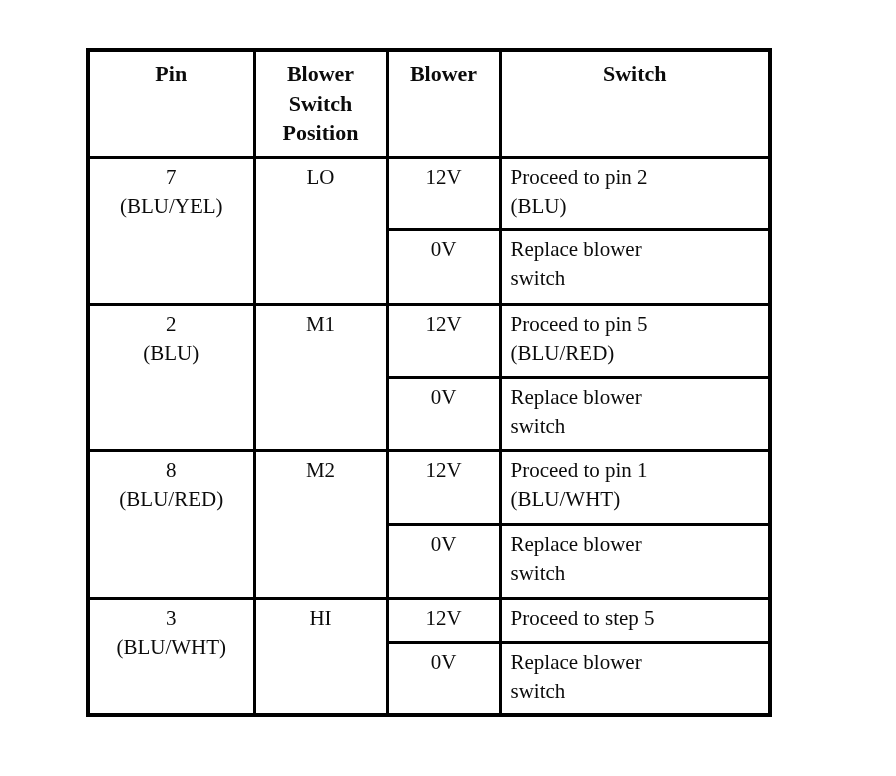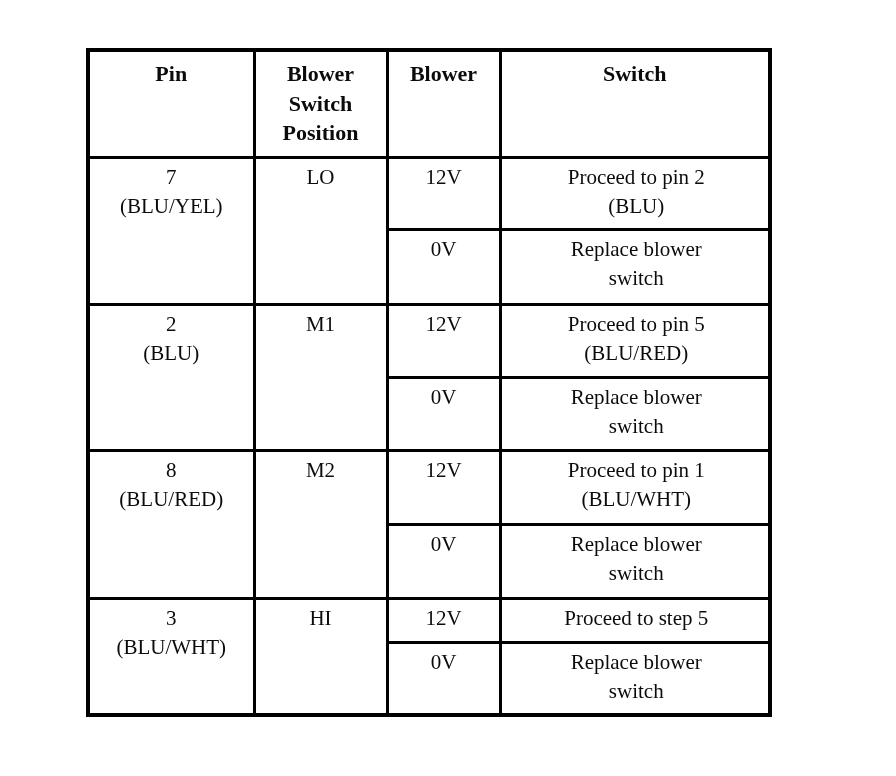--- a/index.html
+++ b/index.html
@@ -47,21 +47,21 @@
   }
   table.diag td {
     font-size: 21px;
     line-height: 1.42;
   }
   td.c-center {
     text-align: center;
     padding: 4px 2px 0 2px;
   }
   td.c-action {
-    text-align: center;
+    text-align: left;
     padding: 4px 6px 0 9px;
   }
   tr.h-header { height: 107px; }
   tr.r1a { height: 72px; }
   tr.r1b { height: 75px; }
   tr.r2a { height: 73px; }
   tr.r2b { height: 73px; }
   tr.r3a { height: 74px; }
   tr.r3b { height: 74px; }
   tr.r4a { height: 44px; }

